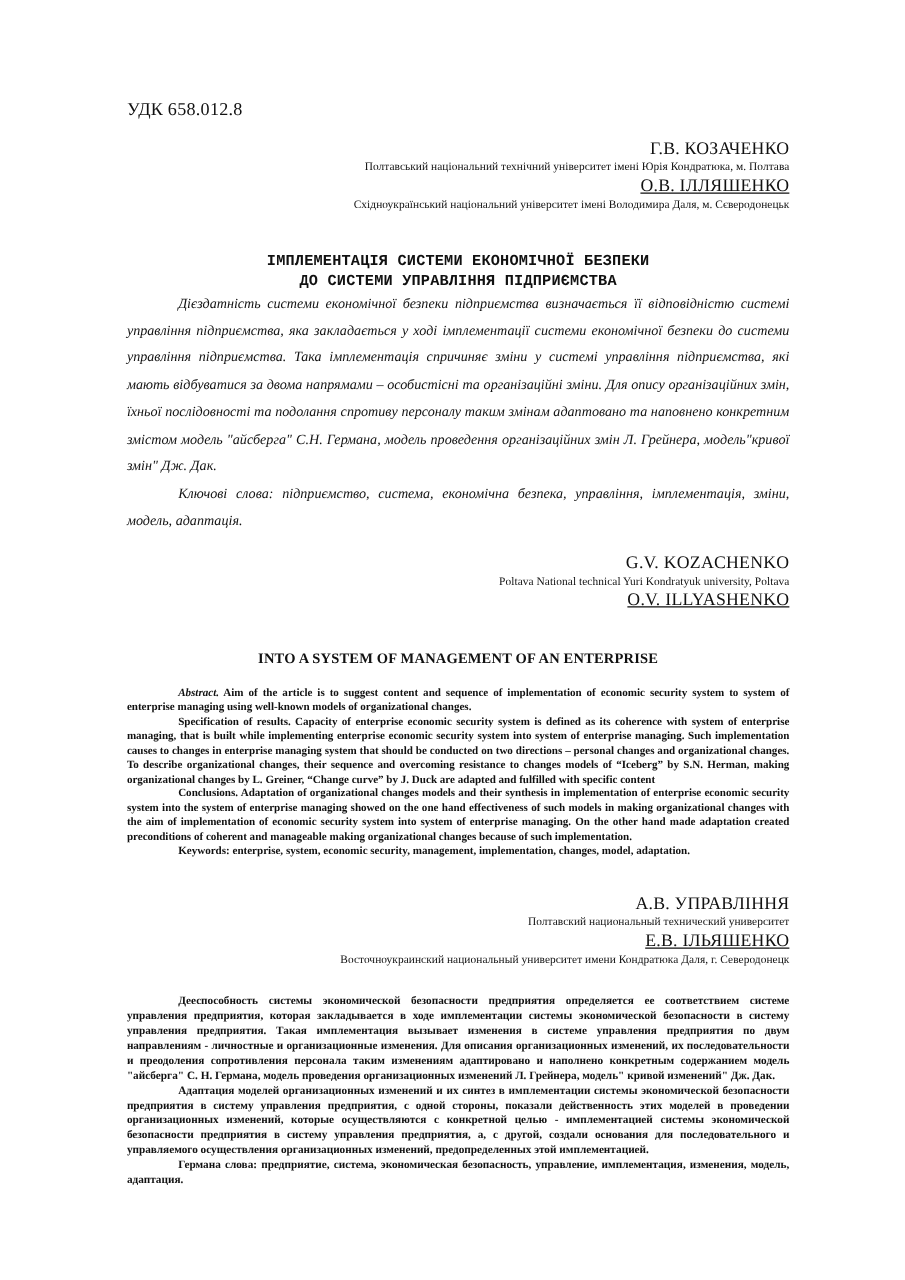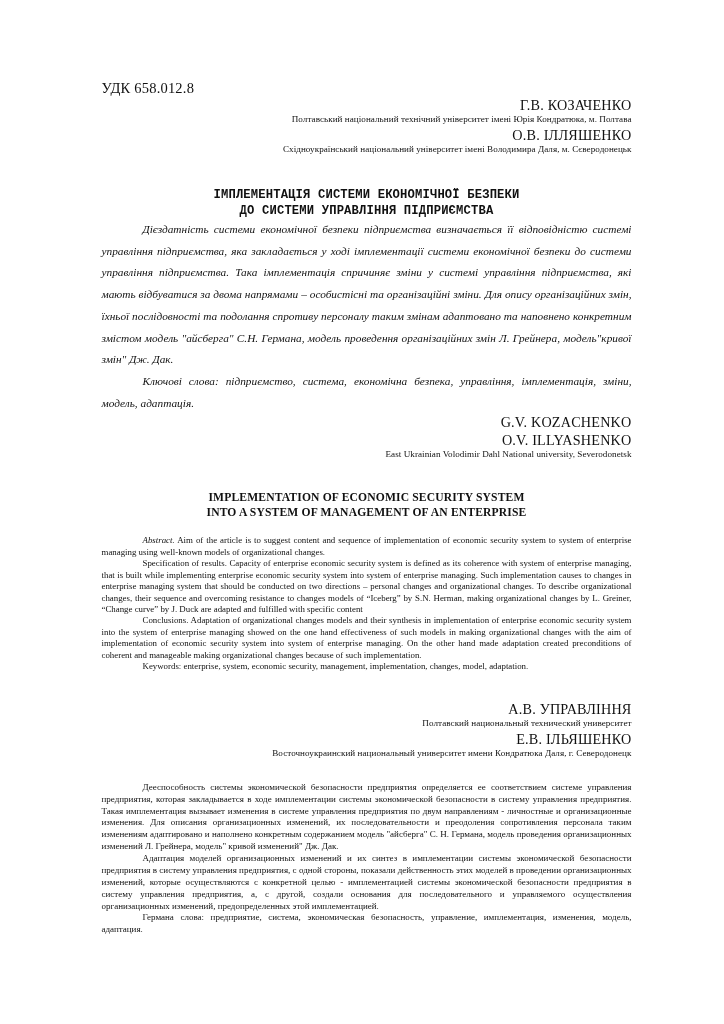--- a/index.html
+++ b/index.html
@@ -31,34 +31,35 @@
     font-size: 14.5px;
     letter-spacing: 0.2px;
     margin-top: 80px;
     margin-bottom: 0;
     text-align: left;
   }
 
   
   .author-block {
     text-align: right;
+    margin-top: 14px;
   }
   .author-name {
     font-size: 14.2px;
     letter-spacing: 0.2px;
     line-height: 1.22;
   }
   .author-affil {
     font-size: 9.1px;
     line-height: 1.28;
     letter-spacing: 0.05px;
     margin-top: 0px;
   }
   .author-block .author-name + .author-affil { margin-top: 0; }
-  .author-block .author-affil + .author-name { margin-top: 1px; }
+  .author-block .author-affil + .author-name { margin-top: 1px; text-decoration: underline; }
 
   
   .doc-title {
     text-align: center;
     font-weight: bold;
     font-size: 12.2px;
     line-height: 1.32;
     letter-spacing: 0.15px;
   }
   .title-ua { margin-top: 31px; margin-bottom: 0; font-family: Liberation Mono, monospace; }
@@ -73,30 +74,32 @@
     text-indent: 41px;
   }
   .abs-ua.kw { margin-top: 0; }
 
   .abs-en {
     font-size: 8.85px;
     line-height: 1.30;
     text-align: justify;
     text-indent: 41px;
     margin-top: 0;
+    font-weight: bold;
   }
   .abs-en.first { margin-top: 15px; }
   .abs-en .lead { font-style: italic; }
 
   .abs-ru {
     font-size: 9.0px;
     line-height: 1.32;
     text-align: justify;
     text-indent: 41px;
     margin-top: 0;
+    font-weight: bold;
   }
   .abs-ru.first { margin-top: 22px; }
   .abs-ru.kw { }
 
   .ru-author-group { margin-top: 28px; }
 </style>
 </head>
 <body>
 
 <div class="page">
@@ -114,26 +117,25 @@
     <div class="doc-title title-ua">
       <div>ІМПЛЕМЕНТАЦІЯ СИСТЕМИ ЕКОНОМІЧНОЇ БЕЗПЕКИ</div>
       <div>ДО СИСТЕМИ УПРАВЛІННЯ ПІДПРИЄМСТВА</div>
     </div>
 
     <div class="abs-ua">Дієздатність системи економічної безпеки підприємства визначається її відповідністю системі управління підприємства, яка закладається у ході імплементації системи економічної безпеки до системи управління підприємства. Така імплементація спричиняє зміни у системі управління підприємства, які мають відбуватися за двома напрямами – особистісні та організаційні зміни. Для опису організаційних змін, їхньої послідовності та подолання спротиву персоналу таким змінам адаптовано та наповнено конкретним змістом модель "айсберга" С.Н. Германа, модель проведення організаційних змін Л. Грейнера, модель"кривої змін" Дж. Дак.</div>
     <div class="abs-ua kw">Ключові слова: підприємство, система, економічна безпека, управління, імплементація, зміни, модель, адаптація.</div>
 
     <div class="author-block">
       <div class="author-name">G.V. KOZACHENKO</div>
+      <div class="author-affil">Poltava National technical Yuri Kondratyuk university, Poltava</div>
       <div class="author-name">O.V. ILLYASHENKO</div>
-      <div class="author-affil">East Ukrainian Volodimir Dahl National university, Severodonetsk</div>
     </div>
 
     <div class="doc-title title-en">
-      <div>IMPLEMENTATION OF ECONOMIC SECURITY SYSTEM</div>
       <div>INTO A SYSTEM OF MANAGEMENT OF AN ENTERPRISE</div>
     </div>
 
     <div class="abs-en first"><span class="lead">Abstract.</span><span> Aim of the article is to suggest content and sequence of implementation of economic security system to system of enterprise managing using well-known models of organizational changes.</span></div>
     <div class="abs-en">Specification of results. Capacity of enterprise economic security system is defined as its coherence with system of enterprise managing, that is built while implementing enterprise economic security system into system of enterprise managing. Such implementation causes to changes in enterprise managing system that should be conducted on two directions – personal changes and organizational changes. To describe organizational changes, their sequence and overcoming resistance to changes models of “Iceberg” by S.N. Herman, making organizational changes by L. Greiner, “Change curve” by J. Duck are adapted and fulfilled with specific content</div>
     <div class="abs-en">Conclusions. Adaptation of organizational changes models and their synthesis in implementation of enterprise economic security system into the system of enterprise managing showed on the one hand effectiveness of such models in making organizational changes with the aim of implementation of economic security system into system of enterprise managing. On the other hand made adaptation created preconditions of coherent and manageable making organizational changes because of such implementation.</div>
     <div class="abs-en">Keywords: enterprise, system, economic security, management, implementation, changes, model, adaptation.</div>
 
     <div class="author-block ru-author-group">
       <div class="author-name">А.В. УПРАВЛІННЯ</div>

